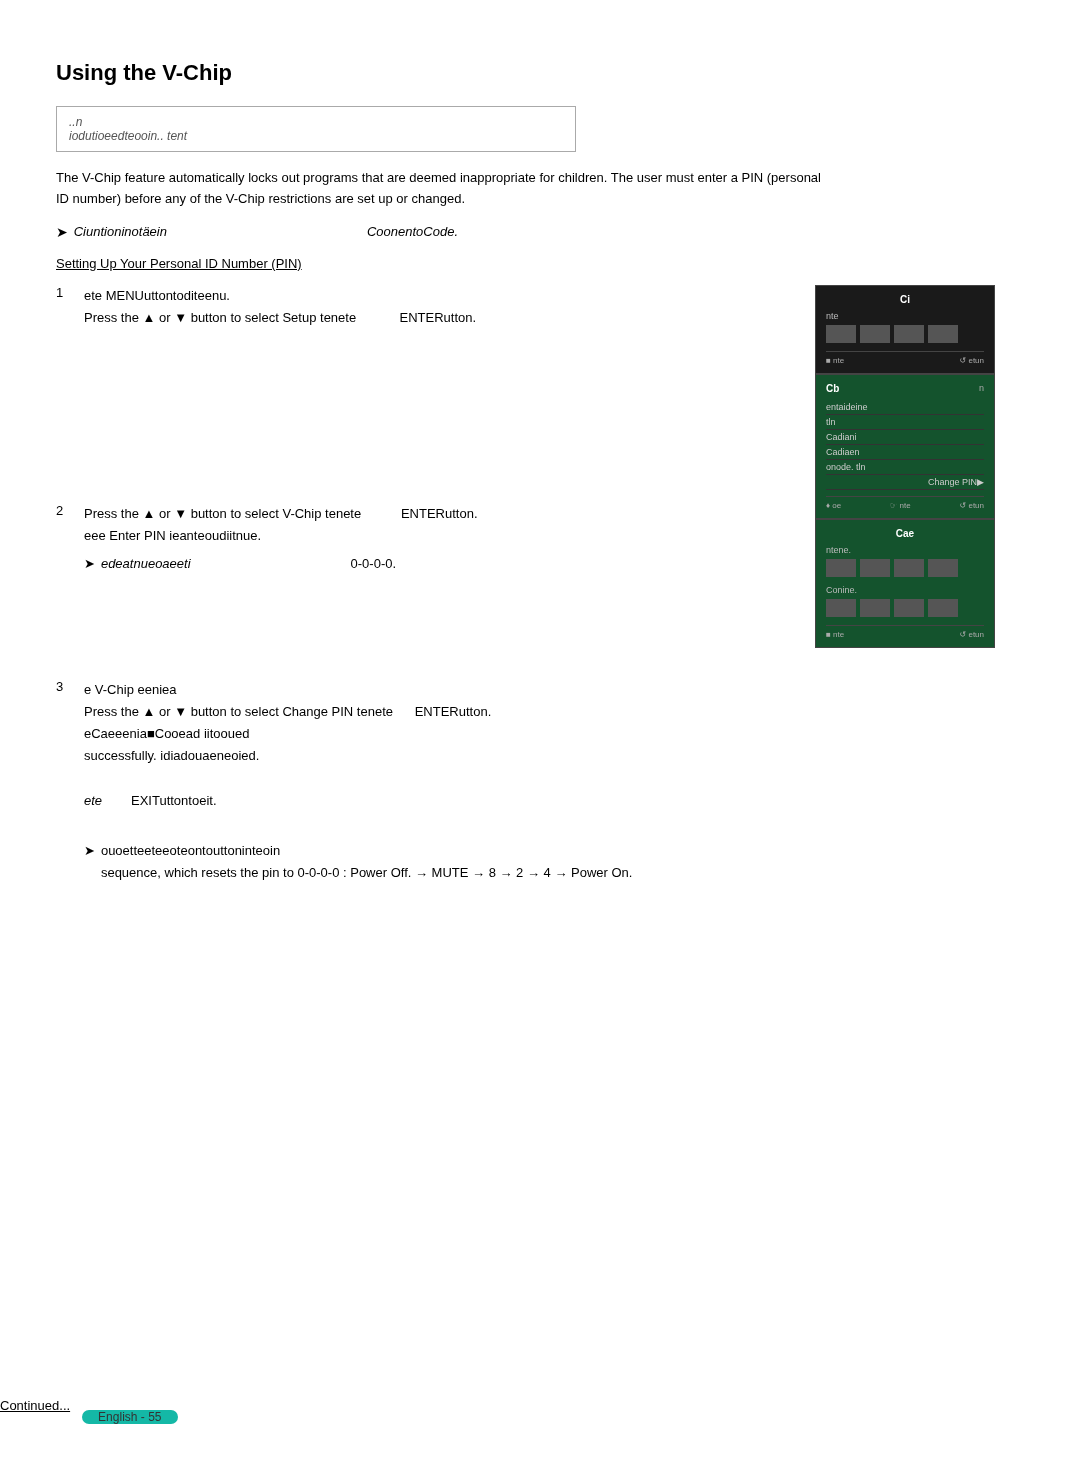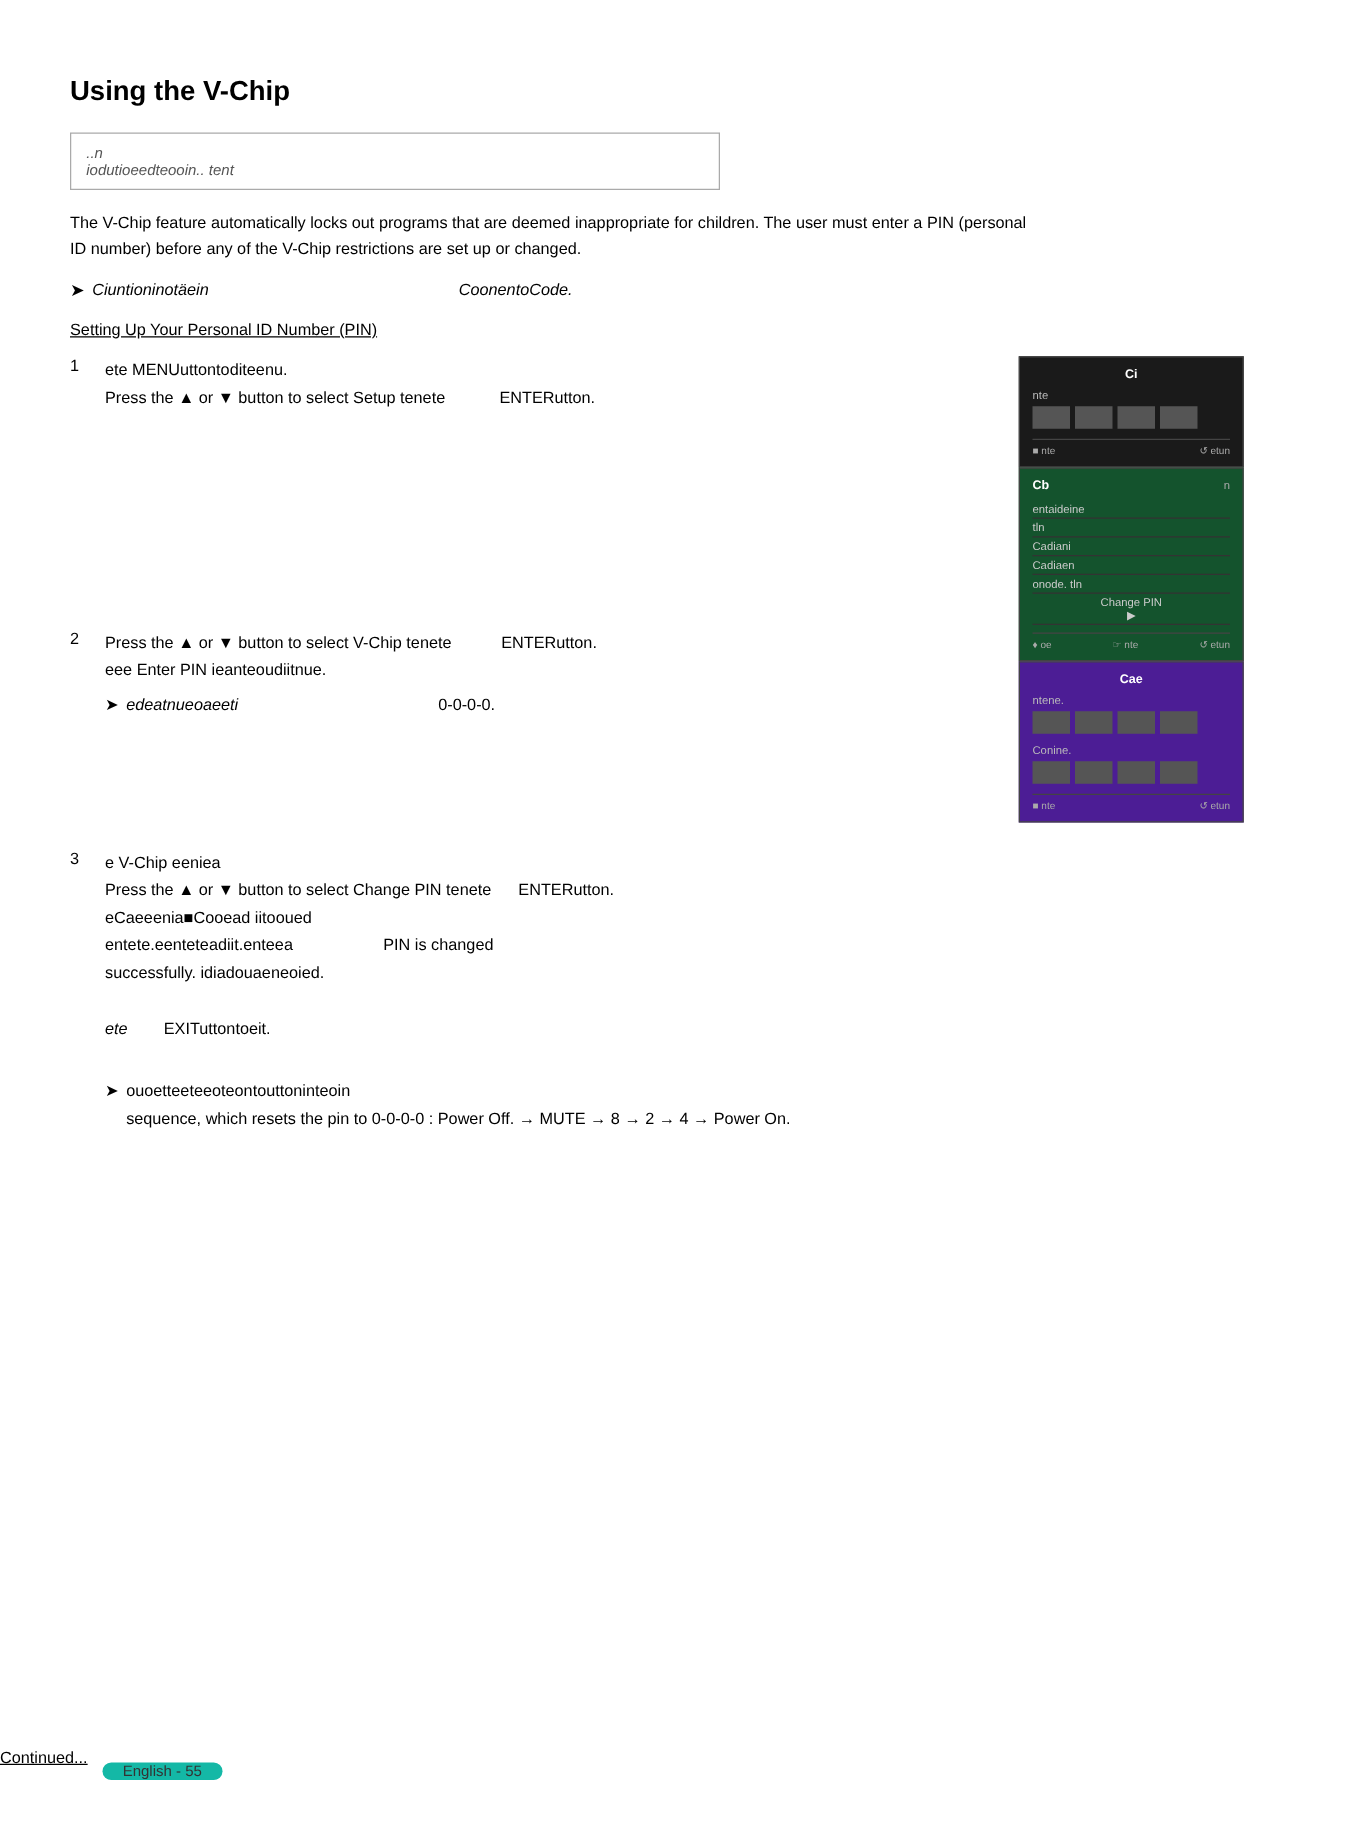--- a/index.html
+++ b/index.html
@@ -129,27 +129,26 @@
       border: 1px solid #444;
     }
     .menu-item {
       font-size: 9px;
       color: #ccc;
       padding: 2px 0;
       border-bottom: 1px solid #333;
     }
     .menu-item-row {
       display: flex;
-      justify-content: flex-start;
-      align-items: center;
-      flex-direction: column;
+      justify-content: flex-end;
+      align-items: center;
     }
     .panel-box3 {
       width: 180px;
-      background: #4c1d95;
+      background: #14532d;
       color: #ccc;
       font-size: 10px;
       padding: 8px 10px;
       border: 1px solid #444;
     }
     .confirm-label {
       font-size: 9px;
       color: #bbb;
       margin-bottom: 4px;
     }
@@ -238,25 +237,20 @@
     <div class="step-block">
       <div class="step-number">3</div>
       <div class="step-content">
         <div>e   V-Chip eeniea</div>
         <div>
           <span>Press the ▲ or ▼ button to select Change PIN tenete</span>
           &nbsp;&nbsp;&nbsp;&nbsp;
           <span>ENTERutton.</span>
         </div>
         <div>eCaeeenia■Cooead iitooued</div>
-        <div>
-          <span>entete.eenteteadiit.enteea</span>
-          &nbsp;&nbsp;&nbsp;&nbsp;&nbsp;&nbsp;&nbsp;&nbsp;&nbsp;&nbsp;&nbsp;&nbsp;&nbsp;&nbsp;&nbsp;&nbsp;&nbsp;&nbsp;
-          <span>PIN is changed</span>
-        </div>
         <div>successfully.  idiadouaeneoied.</div>
         <br>
         <div>
           <span style="font-style:italic;">ete</span>
           &nbsp;&nbsp;&nbsp;&nbsp;&nbsp;&nbsp;
           <span>EXITuttontoeit.</span>
         </div>
         <br>
         <div class="tip-indent">
           <span style="margin-right:6px;">➤</span>

